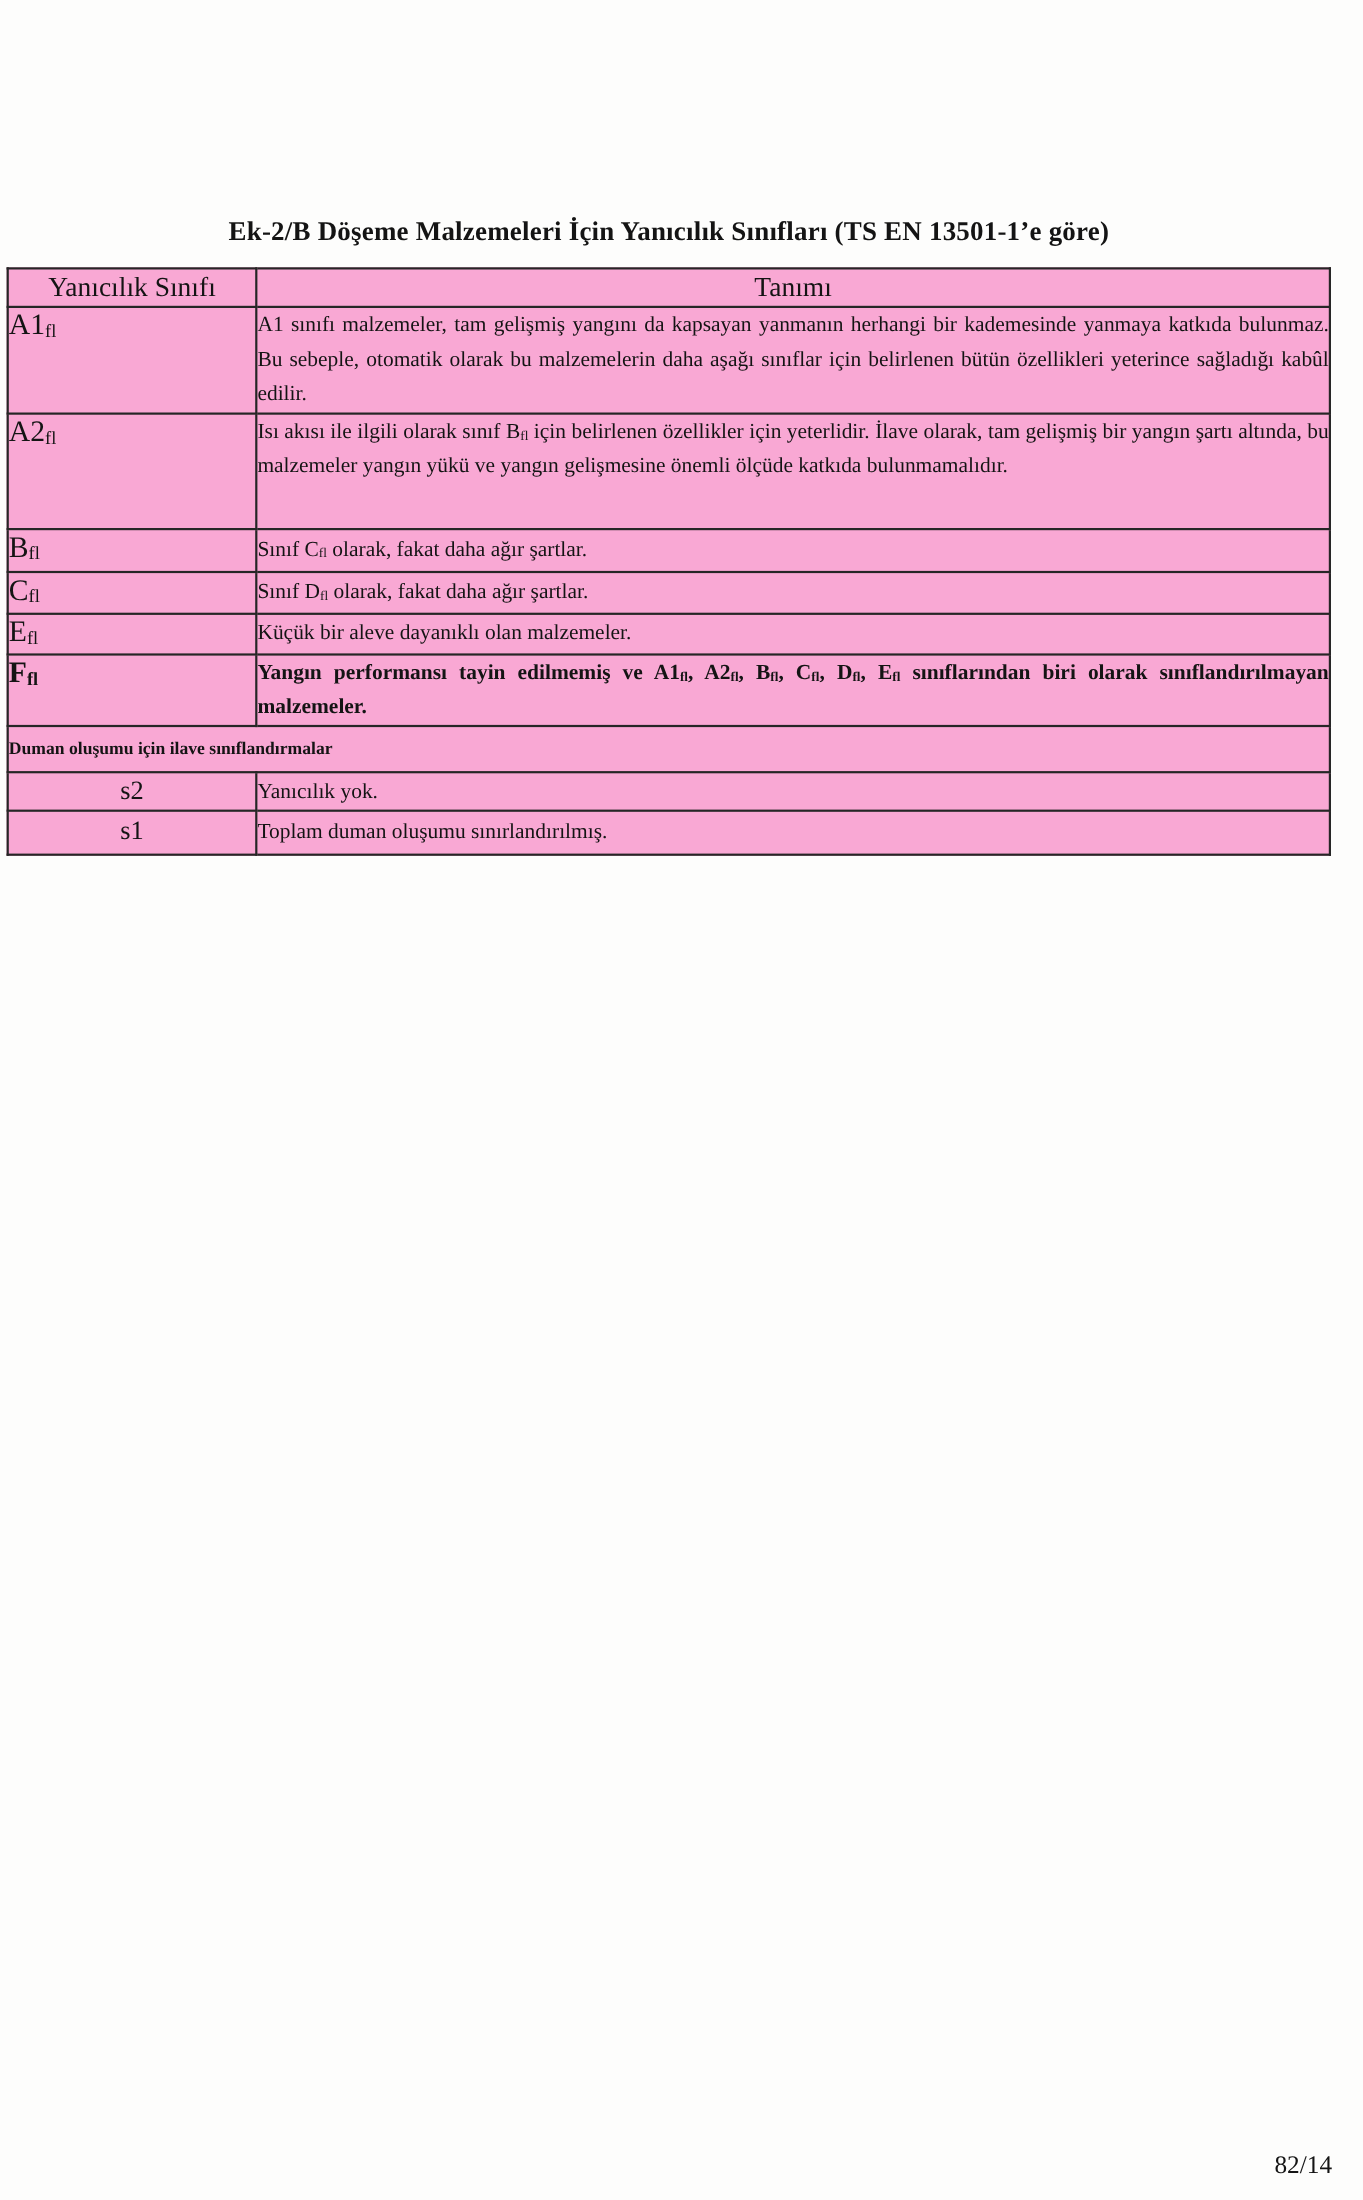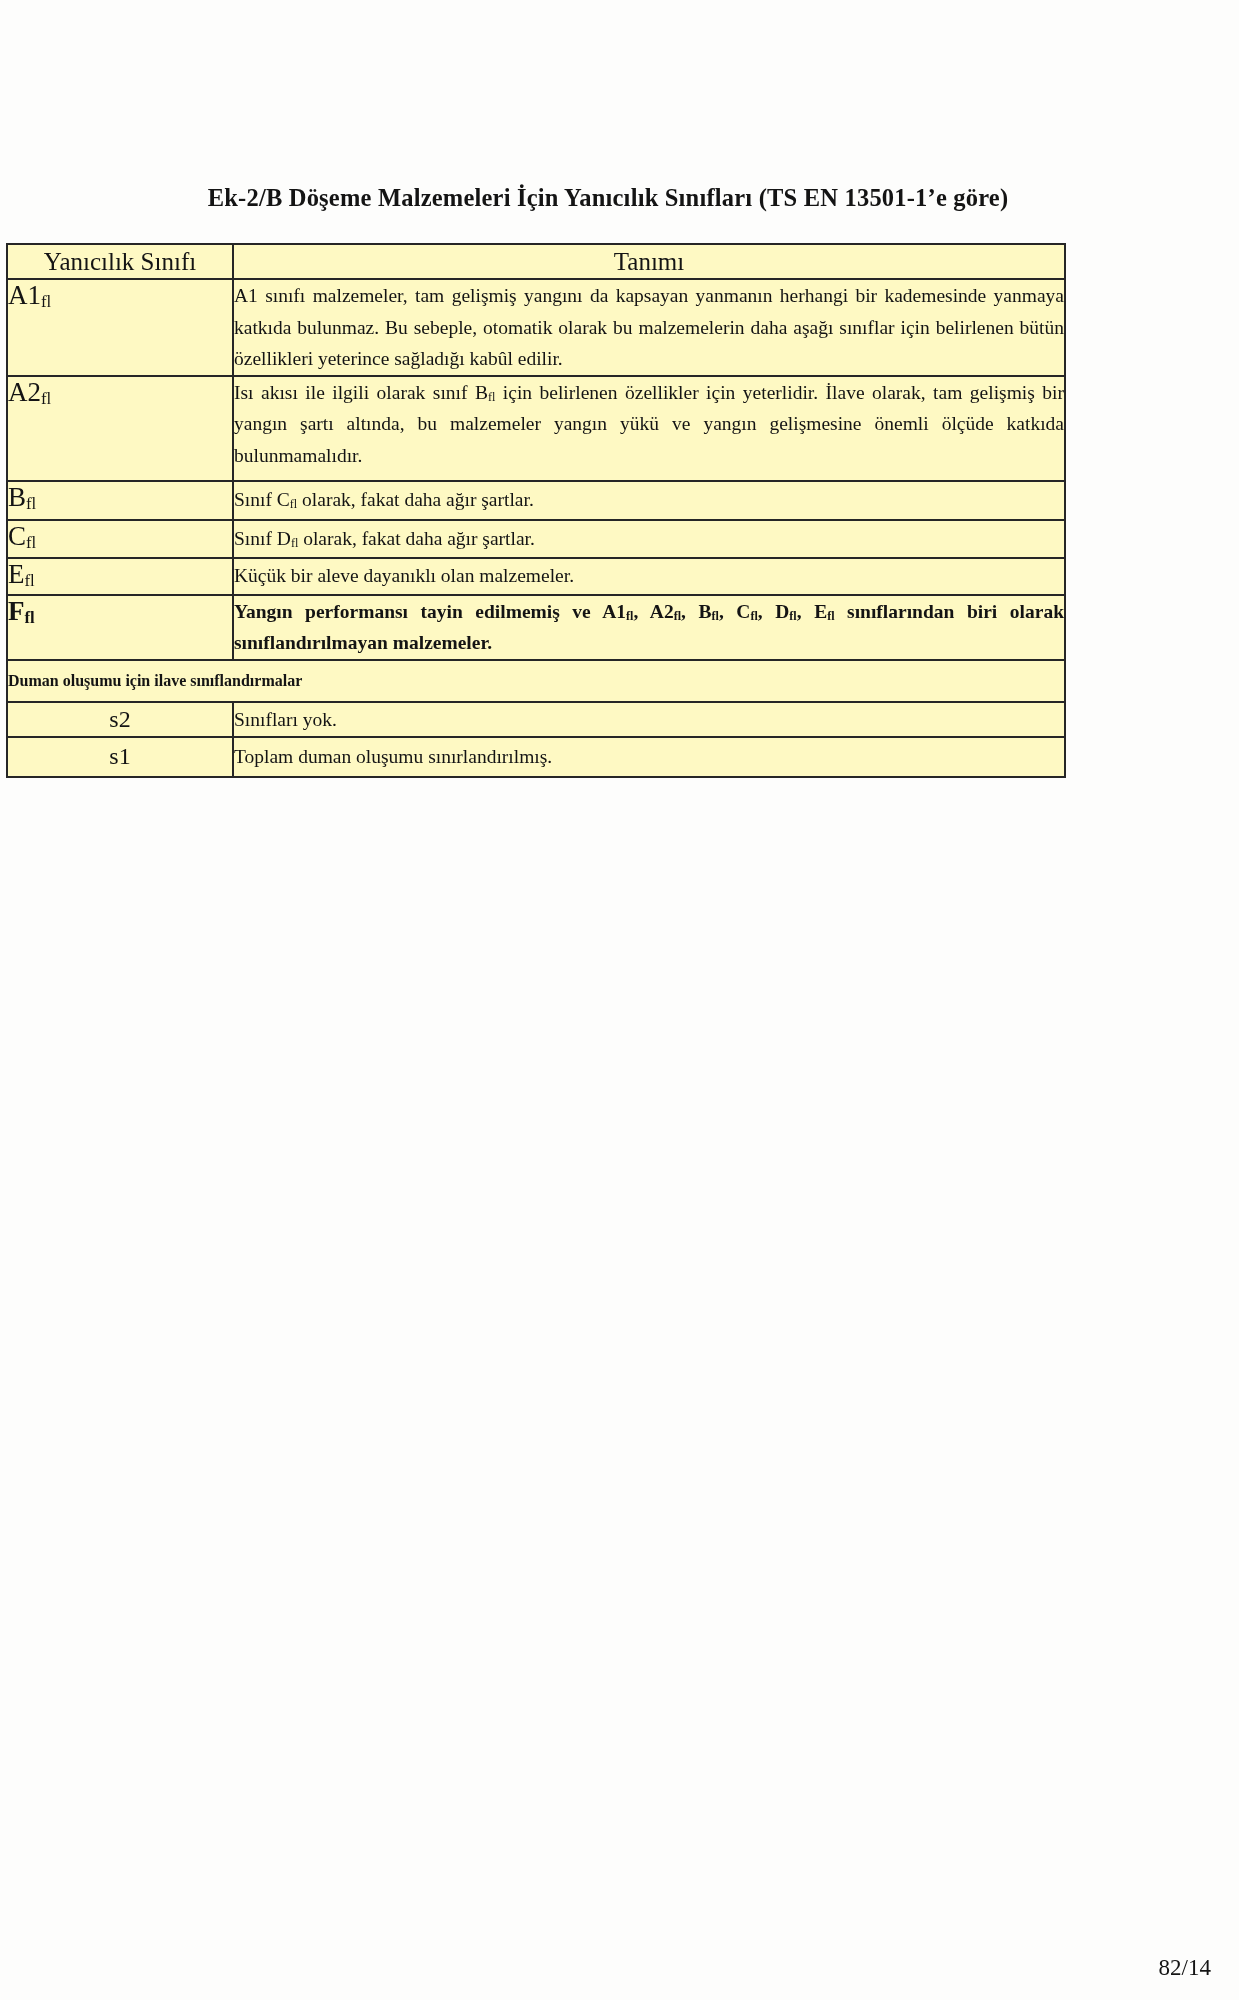--- a/index.html
+++ b/index.html
@@ -11,37 +11,37 @@
     height: 2000px;
     position: relative;
     background: #fdfdfc;
     font-family: "Liberation Serif", "DejaVu Serif", serif;
     color: #141414;
     overflow: hidden;
   }
 
   .doc-title {
     position: absolute;
-    top: 184px;
+    top: 197px;
     left: 6px;
     width: 1204px;
     text-align: center;
     font-size: 24.5px;
     font-weight: bold;
     letter-spacing: 0.2px;
   }
 
   table.cls-table {
     position: absolute;
     top: 243px;
     left: 6px;
-    width: 1060px;
+    width: 1204px;
     border-collapse: collapse;
     table-layout: fixed;
-    background: #fef9c3;
+    background: #f9a8d4;
   }
   .cls-table col.c1 { width: 226px; }
 
   .cls-table th, .cls-table td {
     border: 2px solid #262626;
     padding: 0;
     overflow: hidden;
   }
 
   .cls-table th {
@@ -145,21 +145,21 @@
     <td class="class-cell">F<sub>fl</sub></td>
     <td class="def-cell justify">Yangın performansı tayin edilmemiş ve A1<sub>fl</sub>, A2<sub>fl</sub>, B<sub>fl</sub>, C<sub>fl</sub>, D<sub>fl</sub>, E<sub>fl</sub> sınıflarından biri olarak sınıflandırılmayan malzemeler.</td>
   </tr>
     </tbody>
   <tbody>
     <tr class="row-section">
       <td class="section-cell" colspan="2">Duman oluşumu için ilave sınıflandırmalar</td>
     </tr>
     <tr class="row-s2">
       <td class="smoke-class-cell">s2</td>
-      <td class="def-cell">Sınıfları yok.</td>
+      <td class="def-cell">Yanıcılık yok.</td>
     </tr>
     <tr class="row-s1">
       <td class="smoke-class-cell">s1</td>
       <td class="def-cell">Toplam duman oluşumu sınırlandırılmış.</td>
     </tr>
   </tbody>
 </table>
 
 <div class="page-number">82/14</div>
 

